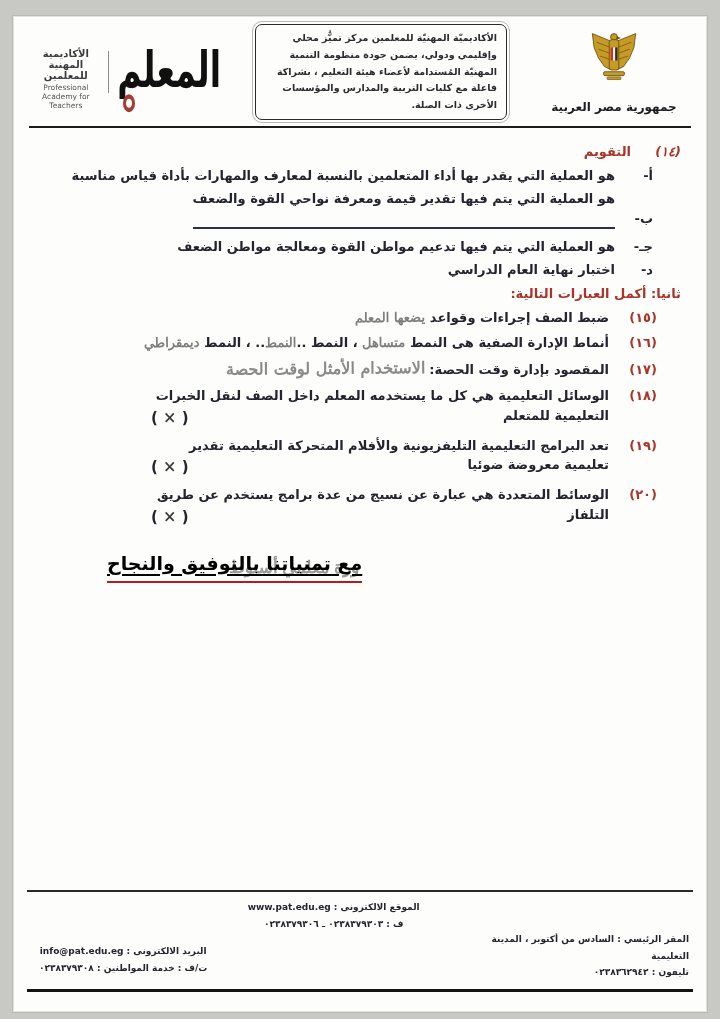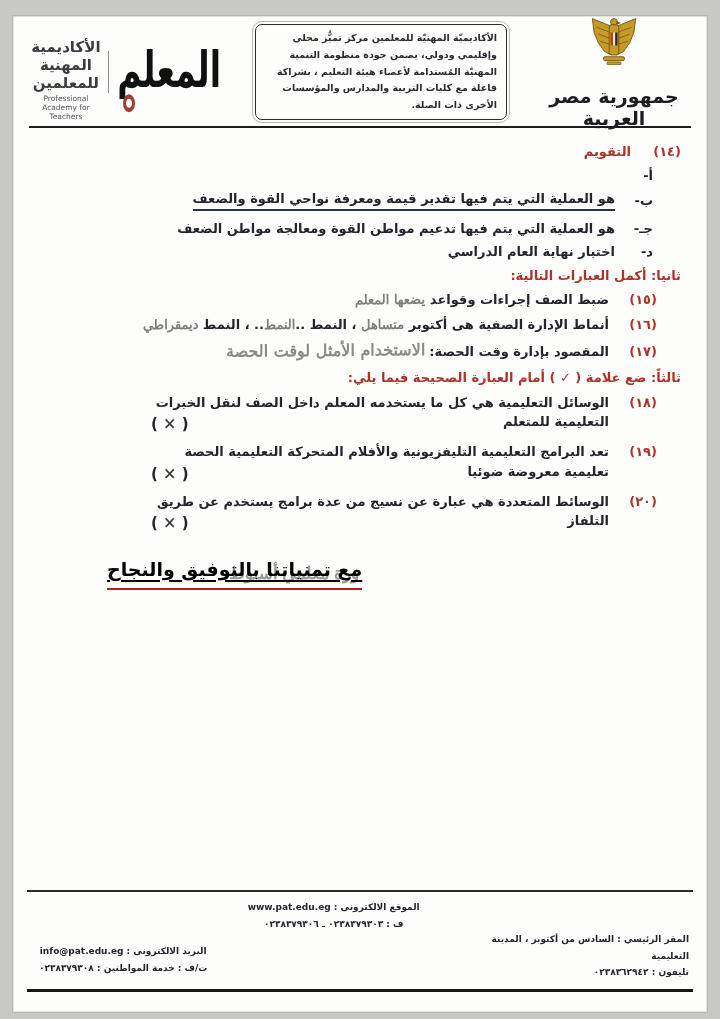--- a/index.html
+++ b/index.html
@@ -15,54 +15,54 @@
     background:#fdfdfb;
     border:1px solid #b9b9b4;
     box-shadow:0 0 0 1px #e2e2de inset;
   }
   
   .header {
     display:flex; direction:rtl; justify-content:space-between; align-items:center;
     padding:14px 18px 6px 18px; height:104px;
   }
   .republic { width:150px; text-align:center; }
-  .republic .label { font-size:19px; font-weight:bold; color:#1c1c22; margin-top:12px; }
+  .republic .label { font-size:12px; font-weight:bold; color:#1c1c22; margin-top:12px; }
   .mission-box {
     width:252px; border:1.5px solid #2b2b2b; outline:1px solid #b9b9b2; outline-offset:2px;
     border-radius:7px; padding:5px 9px;
     font-size:9.5px; font-weight:bold; color:#2a2a30; line-height:1.75; text-align:right;
   }
   .logo-block { width:192px; display:flex; direction:rtl; align-items:center; justify-content:flex-start; gap:7px; }
   .calligraphy {
     font-size:33px; font-weight:bold; color:#101010; line-height:1;
     transform:scaleY(1.5); letter-spacing:-2px; position:relative; padding:10px 2px 14px 2px;
   }
   .calligraphy .red-ring {
     position:absolute; left:8px; bottom:2px; width:12px; height:12px;
     border:3px solid #a23c34; border-radius:50%;
   }
   .logo-divider { width:1px; height:42px; background:#8a8a86; }
   .logo-names { text-align:center; padding-top:14px; }
-  .logo-names .ar { font-size:15px; font-weight:bold; color:#3c3c40; letter-spacing:0; }
+  .logo-names .ar { font-size:10px; font-weight:bold; color:#3c3c40; letter-spacing:0; }
   .logo-names .en { font-size:7.5px; color:#55555a; margin-top:2px; }
   .header-rule { border:none; border-top:2.5px solid #1c1c1c; margin:6px 16px 0 16px; }
   
   .content {
     direction:rtl; text-align:right; color:#23242e;
     font-weight:bold; font-size:13px; line-height:1.5;
     padding:14px 26px 0 26px;
   }
   .red { color:#a9342a;text-align:right; }
   .q-head { display:flex; gap:10px; margin-bottom:4px; }
-  .q-num { min-width:40px; }
+  .q-num { min-width:40px;font-style:italic; }
   .opt-row { display:flex; gap:8px; padding-right:28px; margin-bottom:4px; align-items:flex-end; }
   .opt-letter { min-width:30px; }
   .opt-text { flex:0 1 auto; }
   .opt-row.underlined { margin-bottom:8px; }
-  .opt-row.underlined .opt-text { border-bottom:2.5px solid #2b3042; padding-bottom:0; }
+  .opt-row.underlined .opt-text { border-bottom:2.5px solid #2b3042; padding-bottom:18px; }
   .sec-head { margin-bottom:5px; }
   .fill-row { display:flex; gap:10px; padding-right:24px; margin-bottom:5px; align-items:baseline; flex-wrap:wrap; }
   .fill-num { min-width:38px; }
   .fill {
     color:#7d7d7d; font-weight:600; font-family:"DejaVu Serif", serif;
     display:inline-block; transform:rotate(-0.5deg);
   }
   .fill-large { font-size:16px; color:#8a8a8a; }
   .tf-item { display:flex; gap:10px; padding-right:24px; margin-bottom:6px; }
   .tf-num { min-width:38px; }
@@ -149,20 +149,21 @@
   <hr class="header-rule">
 
   <div class="content">
 
     <div class="q-head">
       <span class="q-num red">(١٤)</span>
       <span class="red">التقويم</span>
     </div>
     <div class="opt-row">
       <span class="opt-letter">أ-</span>
+      <span class="opt-text">هو العملية التي يقدر بها أداء المتعلمين بالنسبة لمعارف والمهارات بأداة قياس مناسبة</span>
     </div>
     <div class="opt-row underlined">
       <span class="opt-letter">ب-</span>
       <span class="opt-text">هو العملية التي يتم فيها تقدير قيمة ومعرفة نواحي القوة والضعف</span>
     </div>
     <div class="opt-row">
       <span class="opt-letter">جـ-</span>
       <span class="opt-text">هو العملية التي يتم فيها تدعيم مواطن القوة ومعالجة مواطن الضعف</span>
     </div>
     <div class="opt-row">
@@ -175,48 +176,47 @@
     <div class="fill-row">
       <span class="fill-num red">(١٥)</span>
       <span>
         <span>ضبط الصف إجراءات وقواعد </span><span class="fill">يضعها المعلم</span>
       </span>
     </div>
 
     <div class="fill-row">
       <span class="fill-num red">(١٦)</span>
       <span>
-        <span>أنماط الإدارة الصفية هى أكتوبر </span><span class="fill">متساهل</span><span> ، النمط ..</span><span class="fill">النمط</span><span>.. ، النمط </span><span class="fill">ديمقراطي</span>
+        <span>أنماط الإدارة الصفية هى النمط </span><span class="fill">متساهل</span><span> ، النمط ..</span><span class="fill">النمط</span><span>.. ، النمط </span><span class="fill">ديمقراطي</span>
       </span>
     </div>
 
     <div class="fill-row">
       <span class="fill-num red">(١٧)</span>
       <span>
         <span>المقصود بإدارة وقت الحصة: </span><span class="fill fill-large">الاستخدام الأمثل لوقت الحصة</span>
       </span>
     </div>
 
-    <div class="sec-head red">ثالثاً: ضع علامة ( ✓ ) أمام العبارة الصحيحة فيما يلي:</div>
 
     <div class="tf-item">
       <span class="tf-num red">(١٨)</span>
       <span class="tf-body">
         <span>الوسائل التعليمية هي كل ما يستخدمه المعلم داخل الصف لنقل الخبرات</span>
         <span class="tf-line2">
           <span>التعليمية للمتعلم</span>
           <span class="tf-mark"><span>(</span> <span class="x">×</span> <span>)</span></span>
         </span>
       </span>
     </div>
 
     <div class="tf-item">
       <span class="tf-num red">(١٩)</span>
       <span class="tf-body">
-        <span>تعد البرامج التعليمية التليفزيونية والأفلام المتحركة التعليمية الحصة</span>
+        <span>تعد البرامج التعليمية التليفزيونية والأفلام المتحركة التعليمية تقدير</span>
         <span class="tf-line2">
           <span>تعليمية معروضة ضوئيا</span>
           <span class="tf-mark"><span>(</span> <span class="x">×</span> <span>)</span></span>
         </span>
       </span>
     </div>
 
     <div class="tf-item">
       <span class="tf-num red">(٢٠)</span>
       <span class="tf-body">

